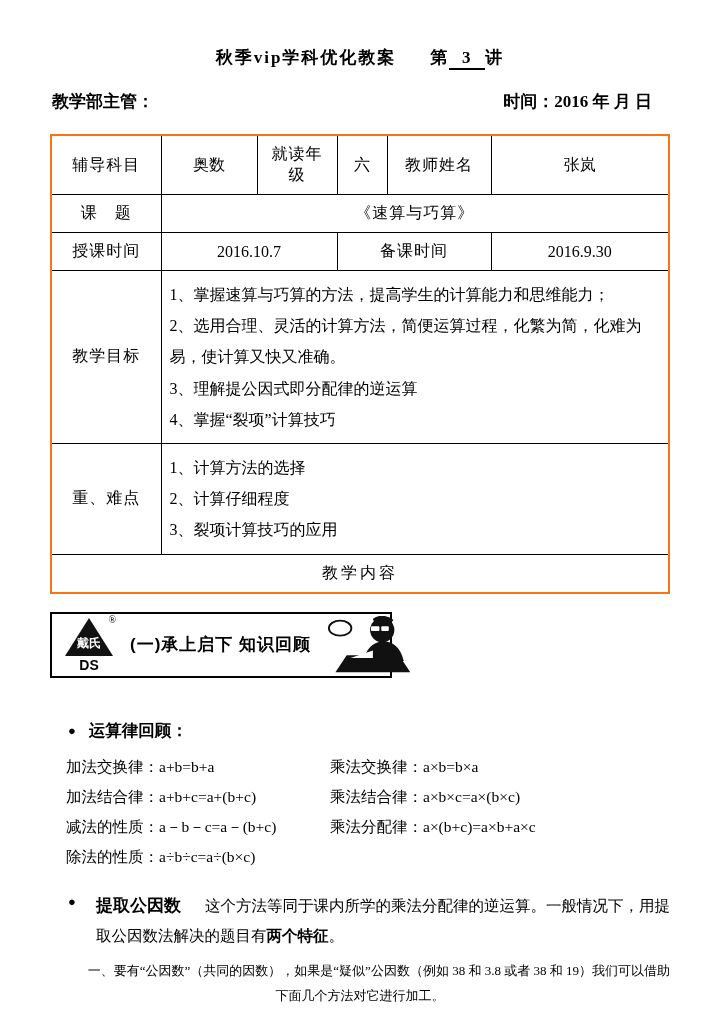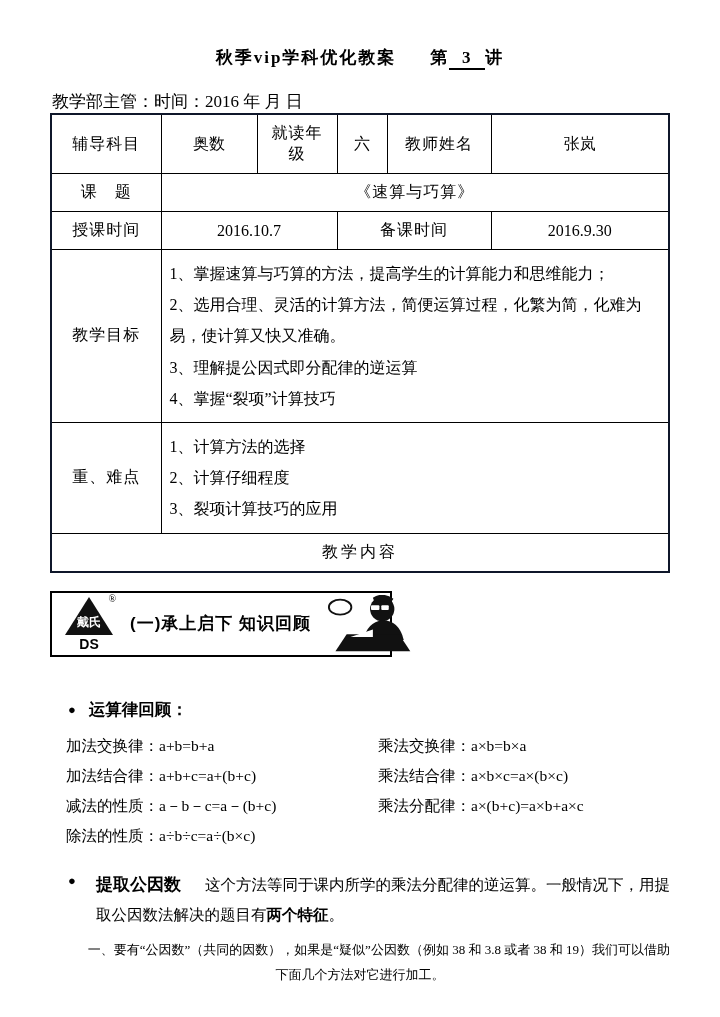--- a/index.html
+++ b/index.html
@@ -11,24 +11,24 @@
     overflow: hidden;
   }
   .page { padding: 46px 50px 0 50px; }
 
   
   .doc-title { text-align: center; font-weight: bold; font-size: 17px; letter-spacing: 2px; margin-bottom: 20px; }
   .lecture { margin-left: 34px; }
   .u-num { display: inline-block; min-width: 36px; border-bottom: 2px solid #000; text-align: center; }
 
   
-  .head-row { display: flex; justify-content: flex-start; font-weight: normal; font-size: 17px; margin-bottom: 0; padding: 0 18px 0 2px; }
+  .head-row { display: flex; justify-content: space-between; font-weight: bold; font-size: 17px; margin-bottom: 21px; padding: 0 18px 0 2px; }
 
   
-  table.info { width: 100%; border-collapse: collapse; border: 2px solid #0f172a; table-layout: fixed; }
+  table.info { width: 100%; border-collapse: collapse; border: 2px solid #f97316; table-layout: fixed; }
   table.info td { border: 1px solid #000; font-size: 16px; padding: 8px 8px; vertical-align: middle; }
   td.lab { text-align: center; letter-spacing: 1px; }
   td.val { text-align: center; }
   td.top { vertical-align: top; padding-top: 11px; }
   td.list-cell { padding: 5px 10px 7px 12px; }
   td.list-cell .li { line-height: 1.95; }
   td.topic-cell { text-align: center; letter-spacing: 1px; }
   td.content-cell { text-align: center; font-size: 21px; letter-spacing: 3px; padding: 8px; font-family: "Liberation Sans", "DejaVu Sans", sans-serif; }
 
   
@@ -44,21 +44,21 @@
   .logo-reg { position: absolute; top: -3px; right: 2px; font-size: 10px; }
   .banner-title { font-family: "Liberation Sans", "DejaVu Sans", sans-serif; font-weight: bold;
                   font-size: 17px; white-space: nowrap; letter-spacing: 1px; }
   .mascot { margin-left: auto; flex: 0 0 auto; }
 
   
   .bullet { font-size: 13px; line-height: 1; }
   .bullet-head { margin: 42px 0 0 18px; font-weight: bold; font-size: 16.5px;
                  display: flex; align-items: center; gap: 13px; }
   .laws { margin: 10px 0 0 16px; font-size: 15.5px; }
-  .law-row { display: flex; line-height: 1.95; gap: 48px; }
+  .law-row { display: flex; line-height: 1.95; }
   .law-left { width: 264px; flex: 0 0 auto; }
 
   
   .factor-para { margin: 18px 0 0 18px; padding-left: 28px; position: relative;
                  font-size: 15.5px; line-height: 1.85; }
   .bullet-abs { position: absolute; left: 0; top: 5px; }
   .factor-head { font-weight: bold; font-size: 17px; margin-right: 24px;
                  font-family: "Liberation Sans", "DejaVu Sans", sans-serif; }
   .bold-inline { font-weight: bold; }
   .indent-para { margin-top: 9px; font-size: 13px; line-height: 1.9; text-indent: 2.9em; text-align: center; }

